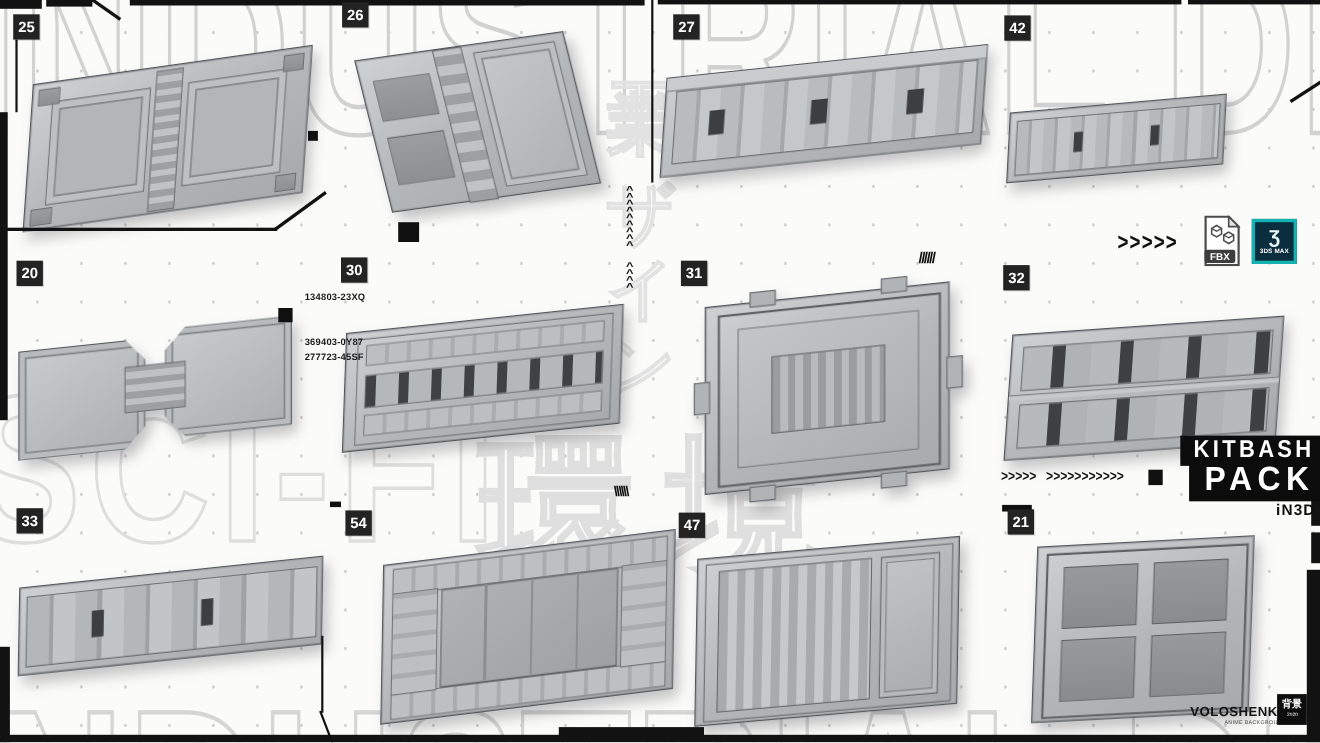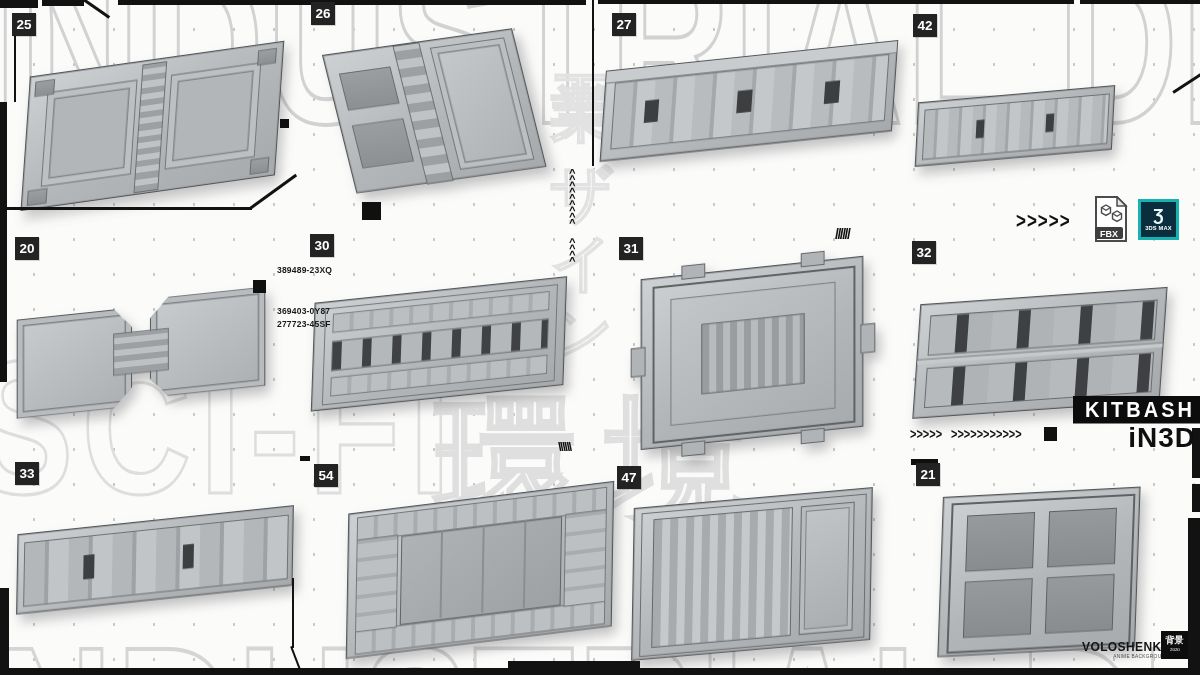--- a/index.html
+++ b/index.html
@@ -98,21 +98,21 @@
   .slashes{position:absolute;z-index:5;color:#111;font-weight:900;}
   .slashes-a{left:835px;top:226px;font-size:14px;letter-spacing:-1.5px;}
   .slashes-b{left:558px;top:439px;font-size:13px;letter-spacing:-1.5px;}
   
   .code{position:absolute;font-size:8.5px;font-weight:700;color:#191919;letter-spacing:.2px;z-index:6;}
   
   .kitbash-block{position:absolute;right:0;top:396px;text-align:right;z-index:7;}
   .kb-row{display:block;}
   .kb-line1{display:inline-block;background:#0c0c0c;color:#fff;font-size:20px;font-weight:900;letter-spacing:3px;padding:1px 5px 1px 12px;transform:scale(1,1.1);transform-origin:right top;}
   .kb-line2{display:inline-block;background:#0c0c0c;color:#fff;font-size:29px;font-weight:900;letter-spacing:5px;padding:0 5px 2px 14px;margin-top:-2px;transform:scale(1,1.05);transform-origin:right top;}
-  .kb-in3d{display:inline-block;color:#0f0f0f;font-size:28px;font-weight:900;letter-spacing:1px;margin-top:1px;padding-right:4px;}
+  .kb-in3d{display:inline-block;color:#0f0f0f;font-size:14px;font-weight:900;letter-spacing:1px;margin-top:1px;padding-right:4px;}
   .author-block{position:absolute;left:1082px;top:640px;width:78px;text-align:right;z-index:8;}
   .author-name{font-size:12px;font-weight:800;color:#141414;letter-spacing:.4px;}
   .author-sub{font-size:8px;color:#4a4a4a;letter-spacing:.5px;transform:scale(.6,.6);transform-origin:right top;white-space:nowrap;}
   .stamp{position:absolute;left:1161px;top:631px;width:27px;height:28px;background:#0d0d0d;color:#fff;z-index:9;
     display:flex;flex-direction:column;align-items:center;justify-content:center;line-height:1;}
   .stamp-kanji{font-size:9px;font-weight:700;letter-spacing:0;}
   .stamp-year{font-size:8px;transform:scale(.55);margin-top:1px;}
   
   .badge-fbx{position:absolute;left:1094px;top:196px;width:34px;height:46px;z-index:7;}
   .badge-max{position:absolute;left:1138px;top:199px;width:41px;height:41px;background:#0b2e3e;border:3px solid #16b2b2;box-sizing:border-box;z-index:7;
@@ -173,21 +173,21 @@
   <div class="numbox" style="left:913px;top:14px;">42</div>
   <div class="numbox" style="left:15px;top:237px;">20</div>
   <div class="numbox" style="left:310px;top:234px;">30</div>
   <div class="numbox" style="left:619px;top:237px;">31</div>
   <div class="numbox" style="left:912px;top:241px;">32</div>
   <div class="numbox" style="left:15px;top:462px;">33</div>
   <div class="numbox" style="left:314px;top:464px;">54</div>
   <div class="numbox" style="left:617px;top:466px;">47</div>
   <div class="numbox" style="left:916px;top:463px;">21</div>
 
-  <div class="code" style="left:277px;top:265px;">389489-23XQ</div>
+  <div class="code" style="left:277px;top:265px;">134803-23XQ</div>
   <div class="code" style="left:277px;top:306px;">369403-0Y87</div>
   <div class="code" style="left:277px;top:319px;">277723-45SF</div>
 
   <div class="model m25">
       <div class="m-body">
         <div class="fL"></div>
         <div class="fR"></div>
         <div class="colC"></div>
         <div class="core t1"></div>
         <div class="core t2"></div>
@@ -300,20 +300,21 @@
       <text x="15" y="40.5" text-anchor="middle" font-family="Liberation Sans, sans-serif" font-size="9" font-weight="bold" fill="#ffffff">FBX</text>
     </svg>
   </div>
   <div class="badge-max">
     <div class="max-glyph">Ʒ</div>
     <div class="max-label">3DS MAX</div>
   </div>
 
   <div class="kitbash-block">
     <span class="kb-row"><span class="kb-line1">KITBASH</span></span>
+    <span class="kb-row"><span class="kb-line2">PACK</span></span>
     <span class="kb-row"><span class="kb-in3d">iN3D</span></span>
   </div>
 
   <div class="author-block">
     <div class="author-name">VOLOSHENKO</div>
     <div class="author-sub">ANIME BACKGROUNDS</div>
   </div>
   <div class="stamp">
     <div class="stamp-kanji">背景</div>
     <div class="stamp-year">2020</div>

